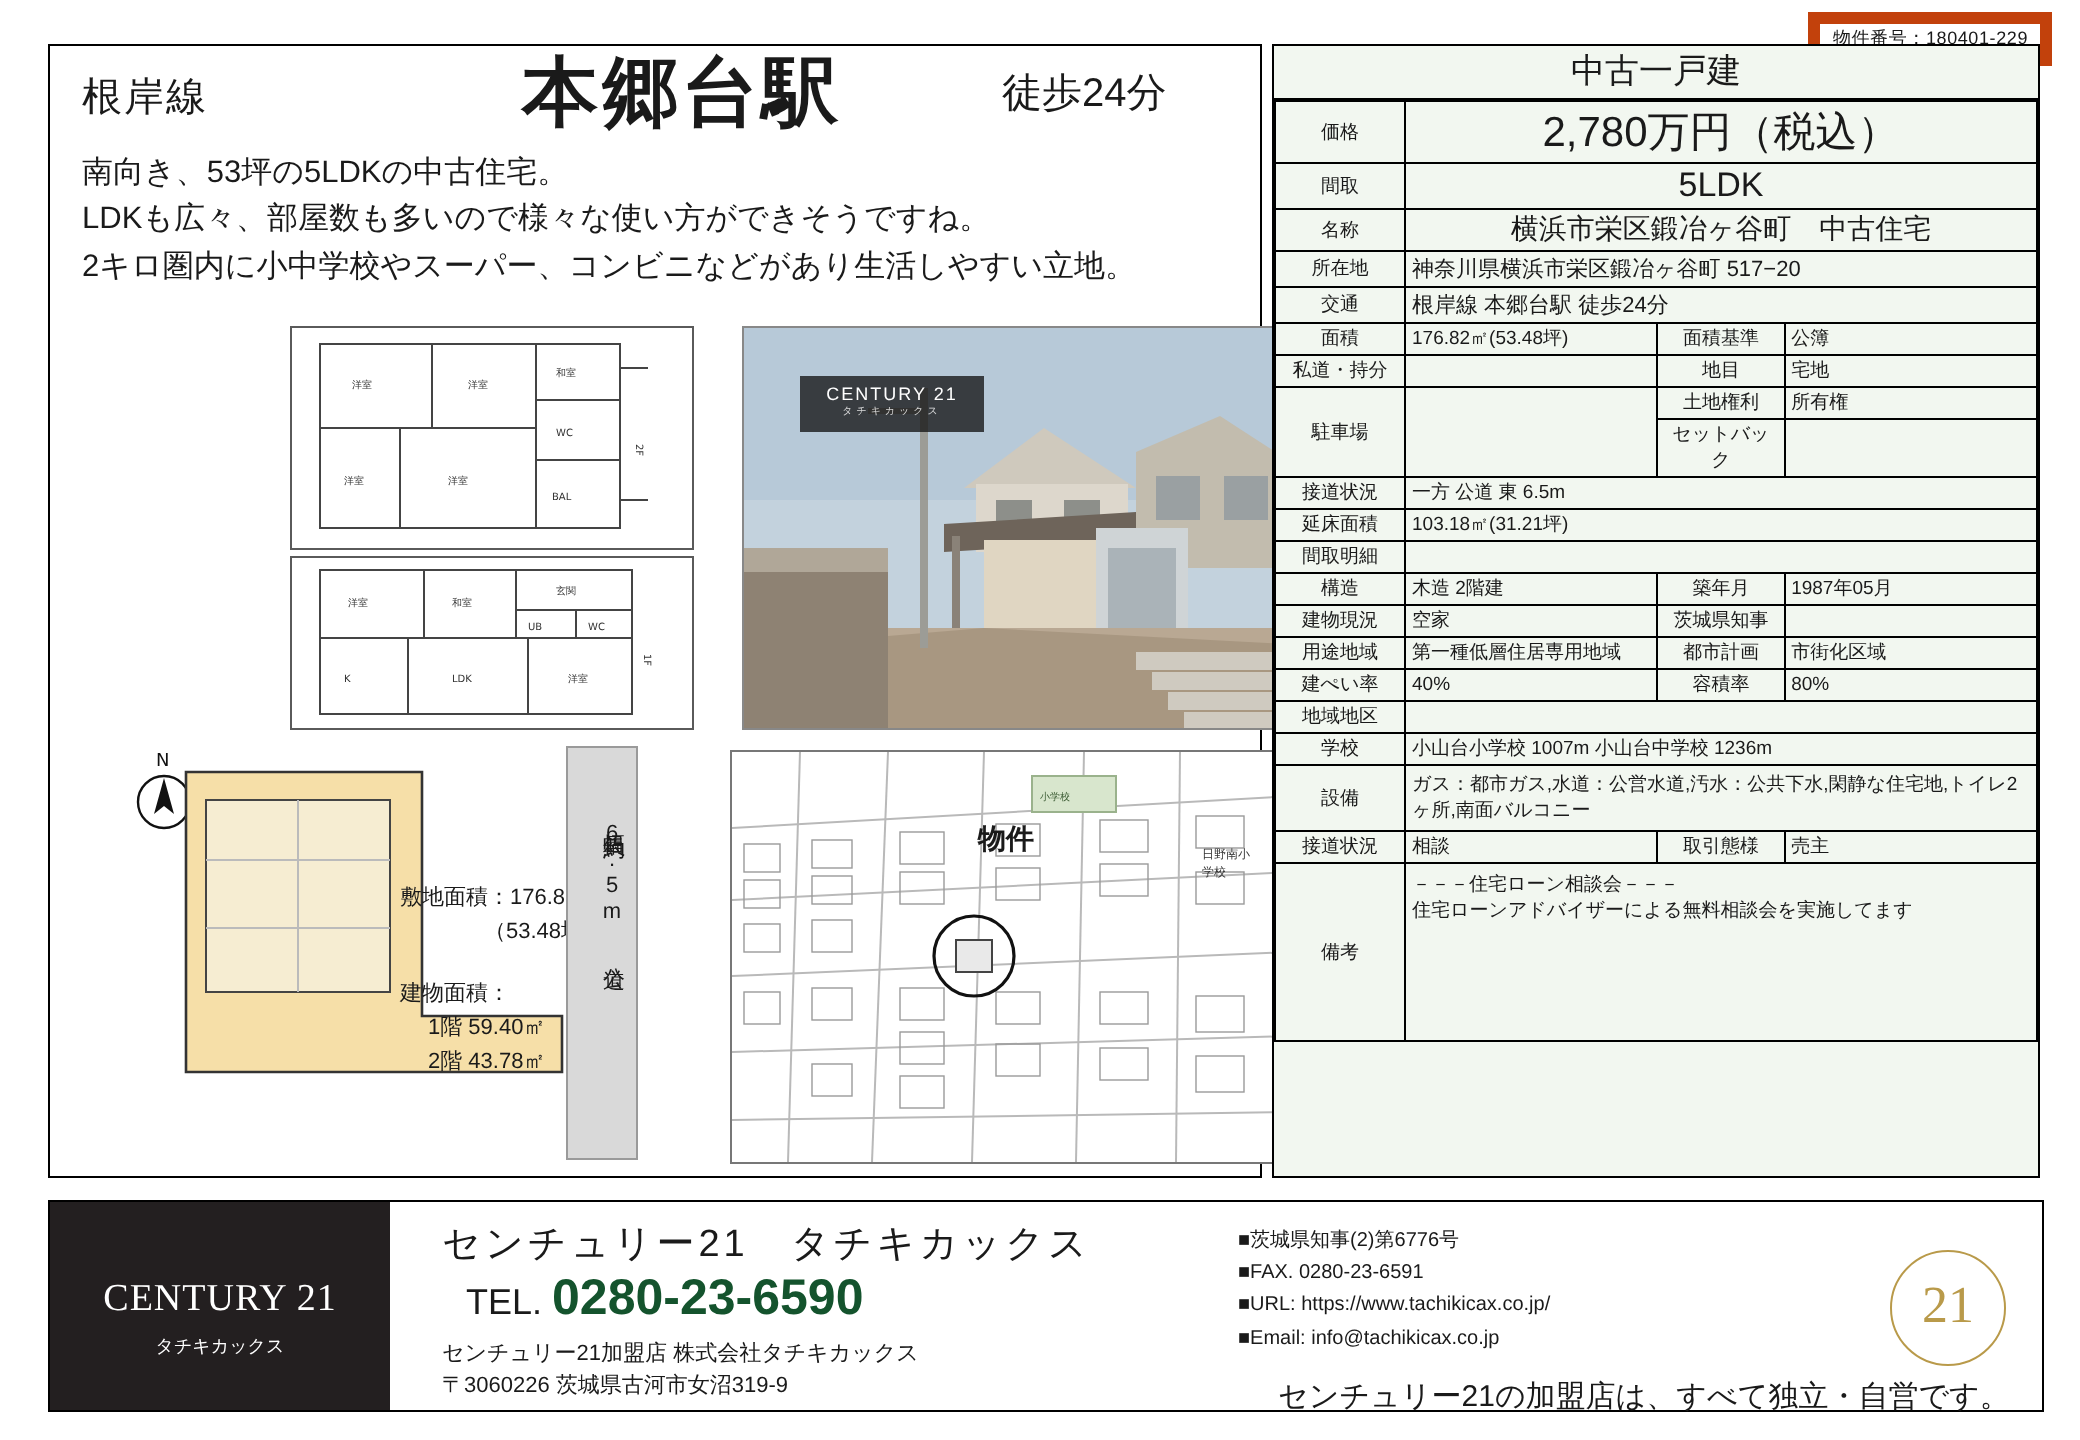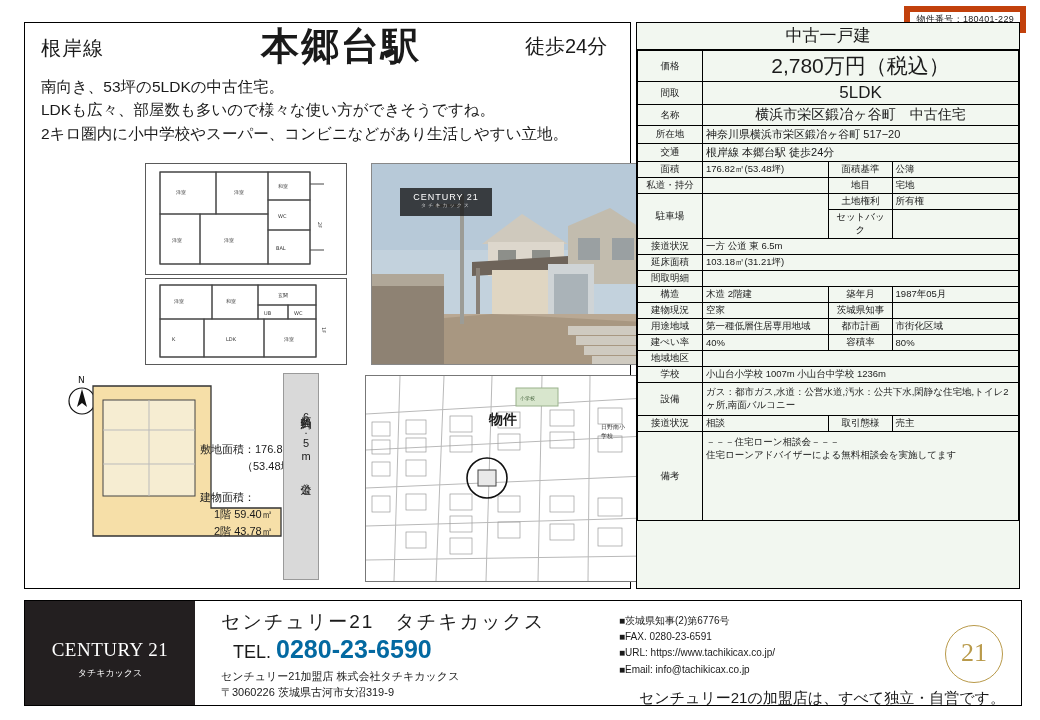--- a/index.html
+++ b/index.html
@@ -22,21 +22,21 @@
   
   .left-frame{
     position:absolute;left:24px;top:22px;width:605px;height:565px;
     border:1px solid #000;background:#fff;
   }
   .station-row{
     position:relative;height:46px;border-bottom:0px solid #000;
   }
   .line-name{position:absolute;left:16px;top:12px;font-size:20px;letter-spacing:1px;}
   .station-name{position:absolute;left:236px;top:-2px;font-size:38px;font-weight:bold;letter-spacing:2px;}
-  .walk{position:absolute;left:500px;top:10px;font-size:20px;}
+  .walk{position:absolute;left:476px;top:10px;font-size:20px;}
 
   .desc{
     position:absolute;left:16px;top:52px;width:580px;
     font-size:15.5px;line-height:1.5;
   }
 
   
   .fp{position:absolute;border:1px solid #5a5a5a;background:#fff;}
   .fp1{left:120px;top:140px;width:200px;height:110px;}
   .fp2{left:120px;top:255px;width:200px;height:85px;}
@@ -108,21 +108,21 @@
     border:1px solid #000;background:#fff;
   }
   .footer-logo{
     position:absolute;left:0;top:0;width:170px;height:104px;
     background:#231f20;color:#fff;text-align:center;
   }
   .footer-logo .c21{font-size:19px;letter-spacing:.5px;margin-top:38px;font-family:"Liberation Serif",serif;}
   .footer-logo .sub{font-size:9px;margin-top:6px;}
   .agency{position:absolute;left:196px;top:8px;font-size:19px;letter-spacing:2px;}
   .tel{position:absolute;left:208px;top:34px;font-size:18px;}
-  .tel b{color:#0369a1;font-size:25px;font-weight:bold;letter-spacing:0px;}
+  .tel b{color:#14532d;font-size:25px;font-weight:bold;letter-spacing:0px;}
   .agency2{position:absolute;left:196px;top:68px;font-size:11px;}
   .agency3{position:absolute;left:196px;top:84px;font-size:11px;}
   .finfo{position:absolute;left:594px;top:12px;font-size:10px;line-height:1.62;}
   .fnote{position:absolute;left:614px;top:88px;font-size:15px;}
   .c21mark{
     position:absolute;right:18px;top:24px;width:56px;height:56px;border-radius:50%;
     border:1.5px solid #b99a4a;color:#b99a4a;
     font-family:"Liberation Serif",serif;font-size:26px;
     text-align:center;line-height:54px;letter-spacing:0;
   }

